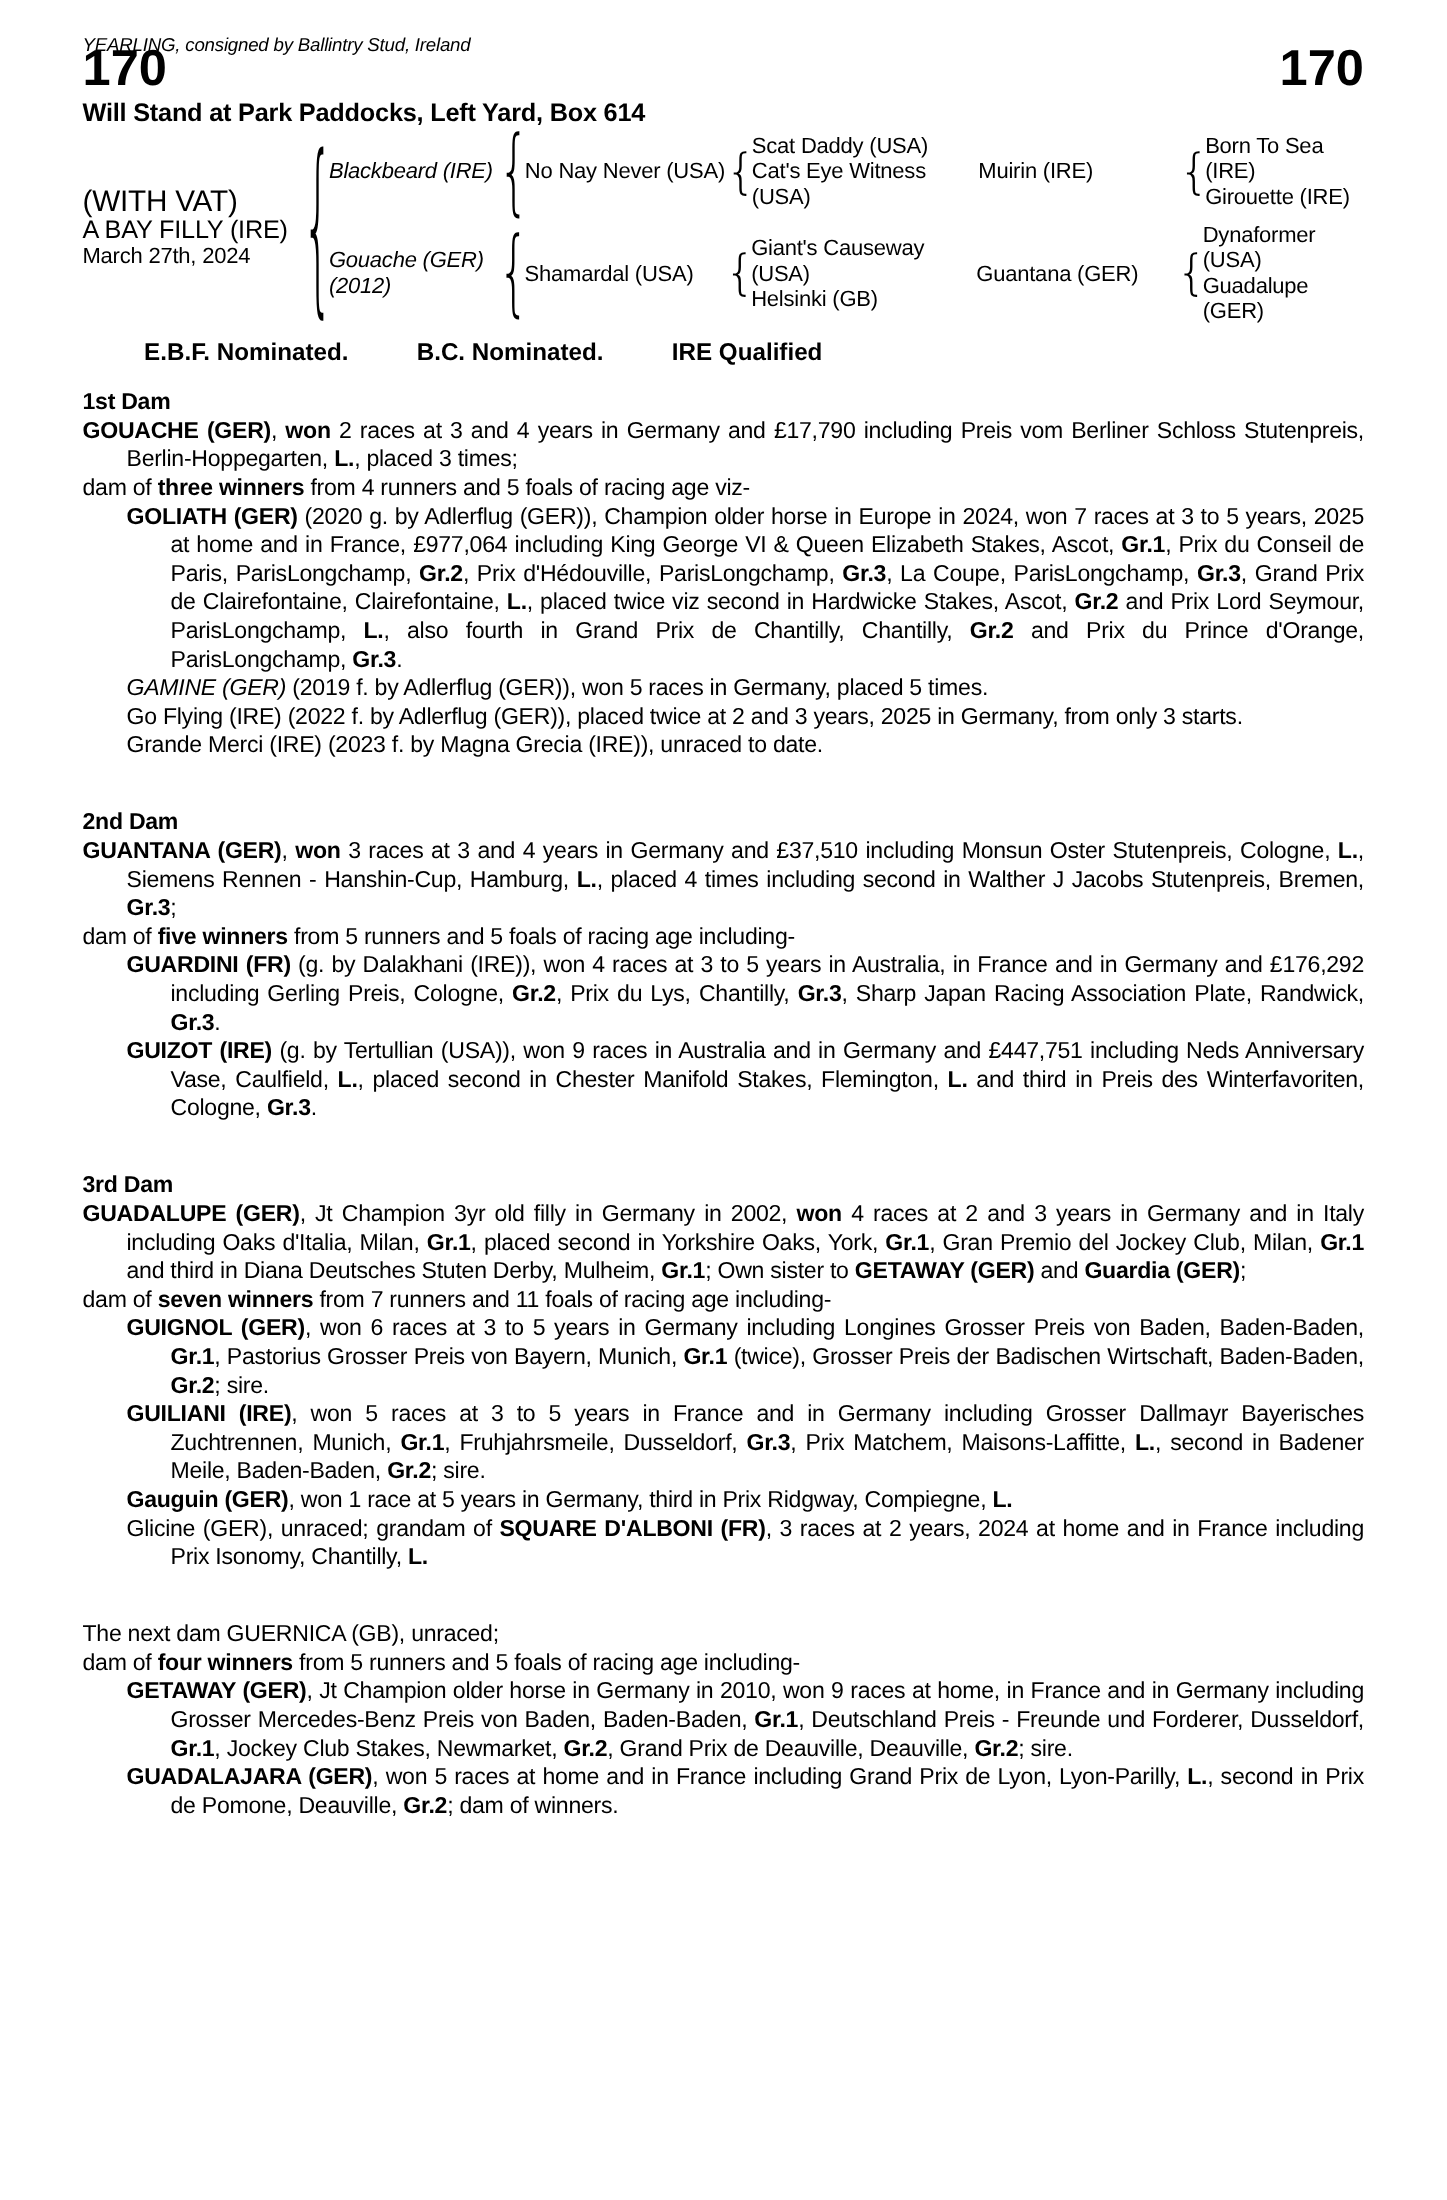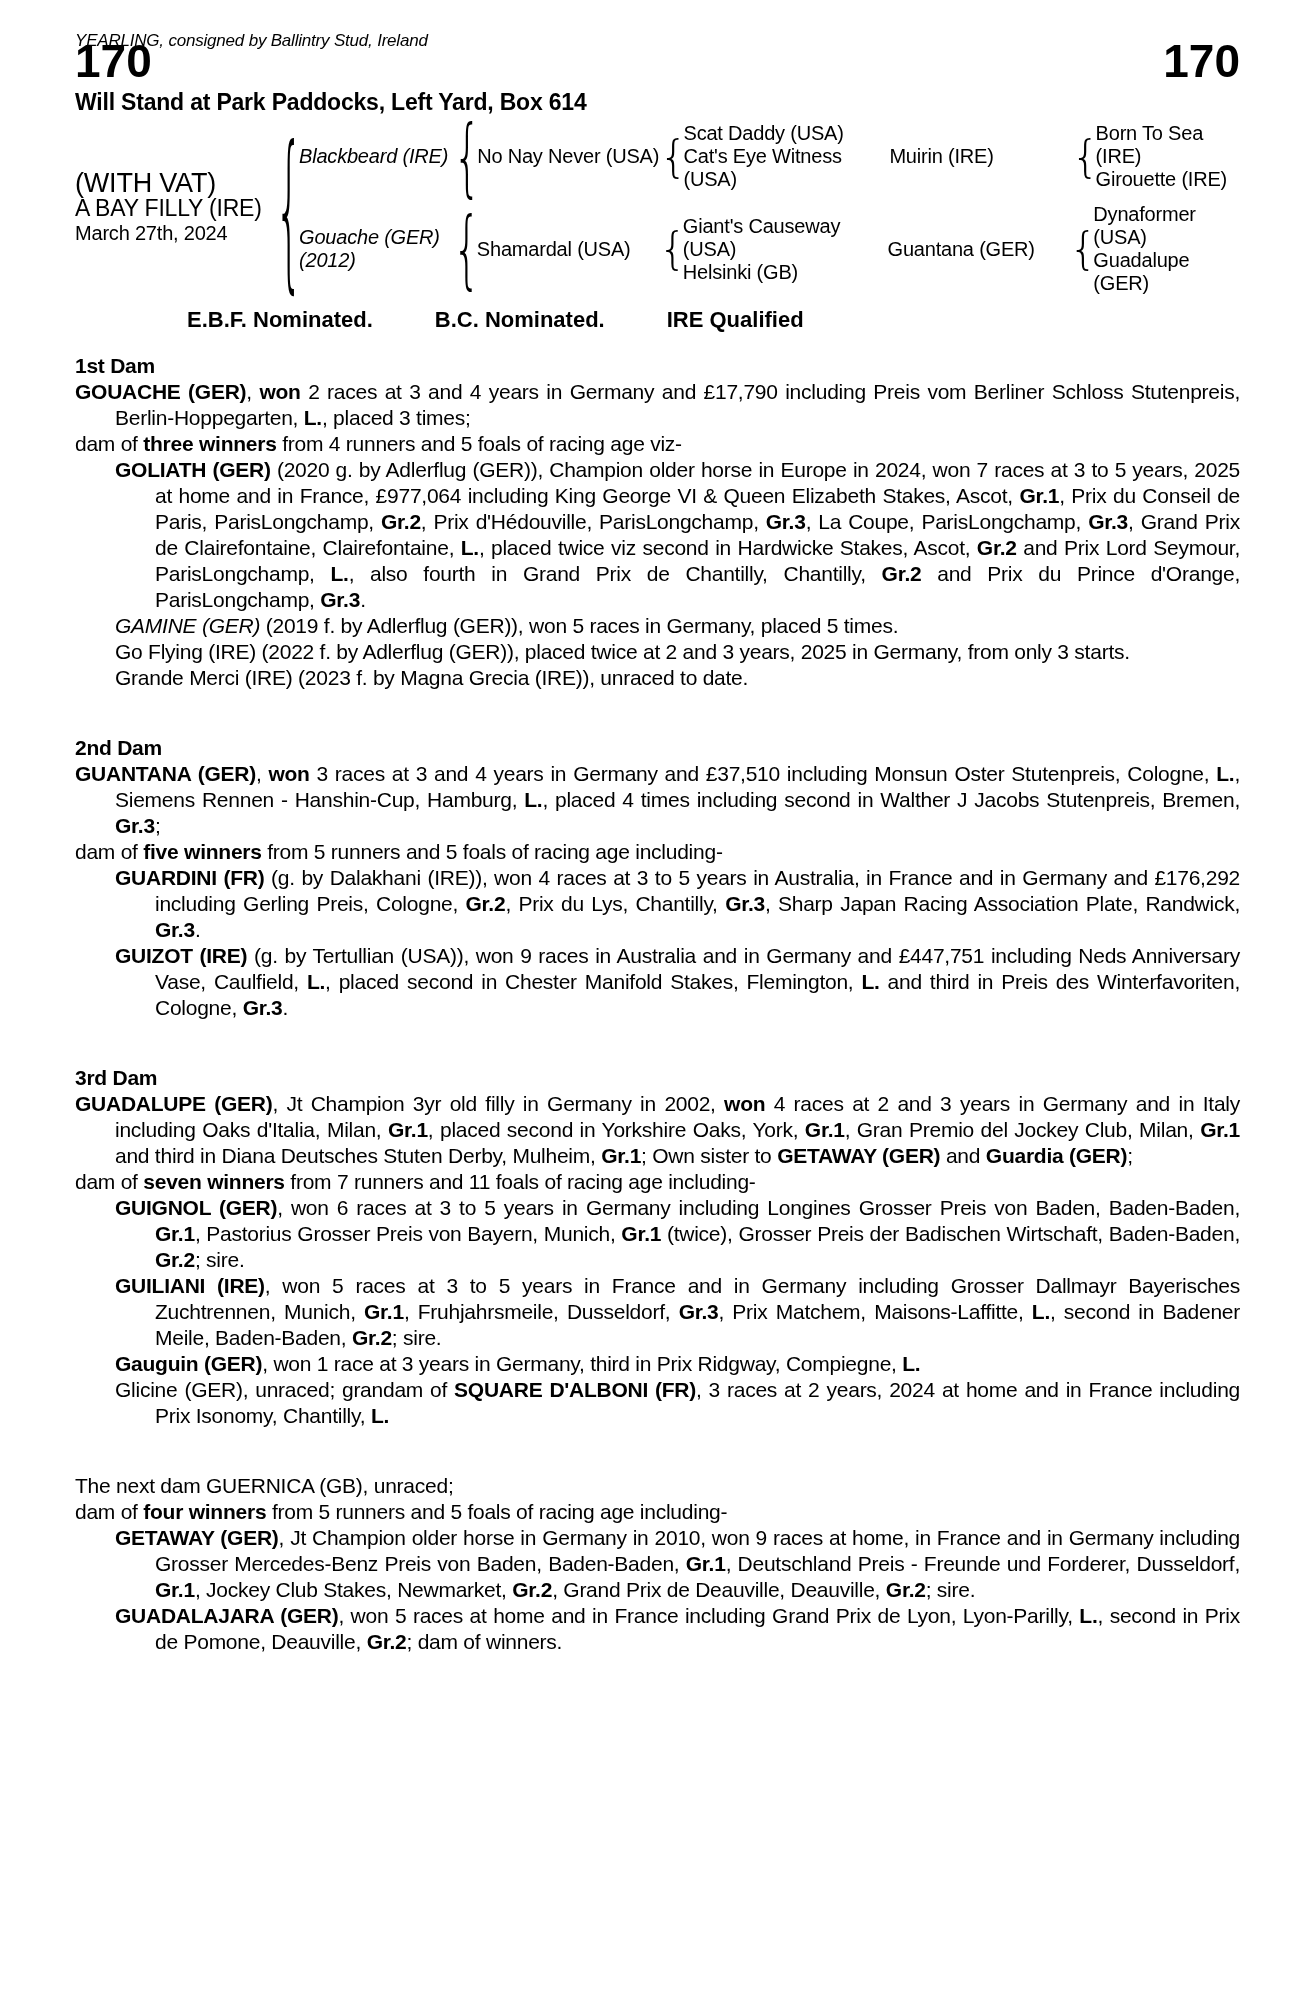--- a/index.html
+++ b/index.html
@@ -64,21 +64,21 @@
   .parent-cell { width: 168px; line-height: 23px; font-style: italic; }
   .ped-gps { display: flex; flex-direction: row; gap: 8px; }
   .ped-gp-unit { display: flex; align-items: center; }
   .gp-cell { width: 200px; line-height: 23px; }
   .ped-ggp-col { line-height: 23px; }
 
   
   .nominations {
     display: flex;
     gap: 62px;
-    margin-left: 112px;
+    margin-left: 56px;
     margin-top: 12px;
     font-weight: bold;
     font-size: 22px;
     line-height: 26px;
     align-items: center;
   }
 
   
   .sections { margin-top: 20px; font-size: 21px; line-height: 26px; letter-spacing: -0.25px; }
   .dam-section + .dam-section { margin-top: 44px; }
@@ -186,21 +186,21 @@
         <div class="para dam"><span>dam of </span><span class="b">five winners</span><span> from 5 runners and 5 foals of racing age including-</span></div>
         <div class="para offspring"><span class="b">GUARDINI (FR)</span><span> (g. by Dalakhani (IRE)), won 4 races at 3 to 5 years in Australia, in France and in Germany and £176,292 including Gerling Preis, Cologne, </span><span class="b">Gr.2</span><span>, Prix du Lys, Chantilly, </span><span class="b">Gr.3</span><span>, Sharp Japan Racing Association Plate, Randwick, </span><span class="b">Gr.3</span><span>.</span></div>
         <div class="para offspring"><span class="b">GUIZOT (IRE)</span><span> (g. by Tertullian (USA)), won 9 races in Australia and in Germany and £447,751 including Neds Anniversary Vase, Caulfield, </span><span class="b">L.</span><span>, placed second in Chester Manifold Stakes, Flemington, </span><span class="b">L.</span><span> and third in Preis des Winterfavoriten, Cologne, </span><span class="b">Gr.3</span><span>.</span></div>
       </div>
       <div class="dam-section">
         <div class="dam-heading">3rd Dam</div>
         <div class="para dam"><span class="b">GUADALUPE (GER)</span><span>, Jt Champion 3yr old filly in Germany in 2002, </span><span class="b">won</span><span> 4 races at 2 and 3 years in Germany and in Italy including Oaks d'Italia, Milan, </span><span class="b">Gr.1</span><span>, placed second in Yorkshire Oaks, York, </span><span class="b">Gr.1</span><span>, Gran Premio del Jockey Club, Milan, </span><span class="b">Gr.1</span><span> and third in Diana Deutsches Stuten Derby, Mulheim, </span><span class="b">Gr.1</span><span>; Own sister to </span><span class="b">GETAWAY (GER)</span><span> and </span><span class="b">Guardia (GER)</span><span>;</span></div>
         <div class="para dam"><span>dam of </span><span class="b">seven winners</span><span> from 7 runners and 11 foals of racing age including-</span></div>
         <div class="para offspring"><span class="b">GUIGNOL (GER)</span><span>, won 6 races at 3 to 5 years in Germany including Longines Grosser Preis von Baden, Baden-Baden, </span><span class="b">Gr.1</span><span>, Pastorius Grosser Preis von Bayern, Munich, </span><span class="b">Gr.1</span><span> (twice), Grosser Preis der Badischen Wirtschaft, Baden-Baden, </span><span class="b">Gr.2</span><span>; sire.</span></div>
         <div class="para offspring"><span class="b">GUILIANI (IRE)</span><span>, won 5 races at 3 to 5 years in France and in Germany including Grosser Dallmayr Bayerisches Zuchtrennen, Munich, </span><span class="b">Gr.1</span><span>, Fruhjahrsmeile, Dusseldorf, </span><span class="b">Gr.3</span><span>, Prix Matchem, Maisons-Laffitte, </span><span class="b">L.</span><span>, second in Badener Meile, Baden-Baden, </span><span class="b">Gr.2</span><span>; sire.</span></div>
-        <div class="para offspring"><span class="b">Gauguin (GER)</span><span>, won 1 race at 3 years in Germany, third in Prix Ridgway, Compiegne, </span><span class="b">L.</span></div>
+        <div class="para offspring"><span class="b">Gauguin (GER)</span><span>, won 1 race at 5 years in Germany, third in Prix Ridgway, Compiegne, </span><span class="b">L.</span></div>
         <div class="para offspring"><span>Glicine (GER), unraced; grandam of </span><span class="b">SQUARE D'ALBONI (FR)</span><span>, 3 races at 2 years, 2024 at home and in France including Prix Isonomy, Chantilly, </span><span class="b">L.</span></div>
       </div>
       <div class="dam-section">
         <div class="para dam"><span>The next dam GUERNICA (GB), unraced;</span></div>
         <div class="para dam"><span>dam of </span><span class="b">four winners</span><span> from 5 runners and 5 foals of racing age including-</span></div>
         <div class="para offspring"><span class="b">GETAWAY (GER)</span><span>, Jt Champion older horse in Germany in 2010, won 9 races at home, in France and in Germany including Grosser Mercedes-Benz Preis von Baden, Baden-Baden, </span><span class="b">Gr.1</span><span>, Deutschland Preis - Freunde und Forderer, Dusseldorf, </span><span class="b">Gr.1</span><span>, Jockey Club Stakes, Newmarket, </span><span class="b">Gr.2</span><span>, Grand Prix de Deauville, Deauville, </span><span class="b">Gr.2</span><span>; sire.</span></div>
         <div class="para offspring"><span class="b">GUADALAJARA (GER)</span><span>, won 5 races at home and in France including Grand Prix de Lyon, Lyon-Parilly, </span><span class="b">L.</span><span>, second in Prix de Pomone, Deauville, </span><span class="b">Gr.2</span><span>; dam of winners.</span></div>
       </div>
     </div>
 

